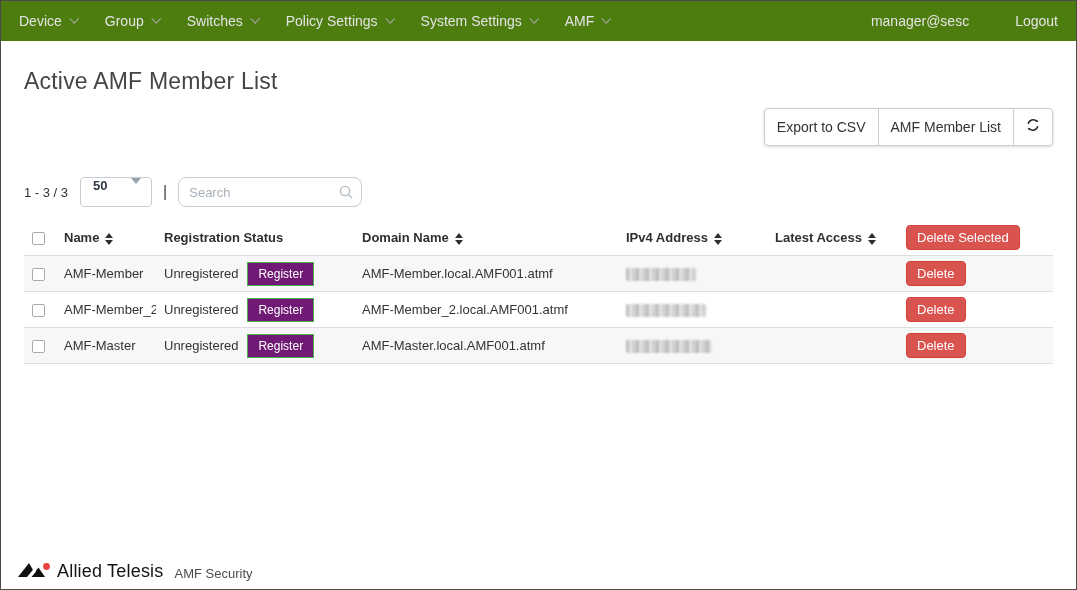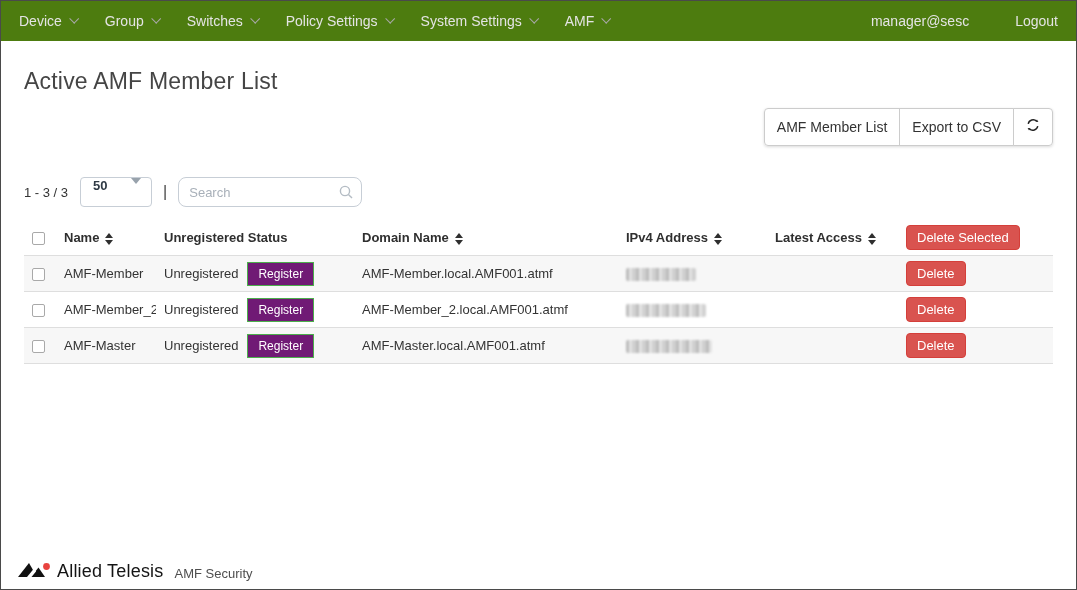--- a/index.html
+++ b/index.html
@@ -195,22 +195,22 @@
     <span class="nav-logout">Logout</span>
   </div>
 </div>
 
 <div class="content">
 
   <h1 class="page-title">Active AMF Member List</h1>
 
   <div class="toolbar-row">
     <div class="btn-group">
+      <button class="btn">Export to CSV</button>
       <button class="btn">AMF Member List</button>
-      <button class="btn">Export to CSV</button>
       <button class="btn btn-icon">
         <span>
           <svg width="18" height="18" viewBox="0 0 20 20" fill="none">
             <path d="M15.3 11.3a5.6 5.6 0 0 1-9.4 2.9" stroke="#222" stroke-width="1.6"></path>
             <path d="M4.7 8.7a5.6 5.6 0 0 1 9.4-2.9" stroke="#222" stroke-width="1.6"></path>
             <polygon points="5.6,16.2 7.1,13.5 4.0,13.2" fill="#222"></polygon>
             <polygon points="14.4,3.8 12.9,6.5 16.0,6.8" fill="#222"></polygon>
           </svg>
         </span>
       </button>
@@ -248,21 +248,21 @@
     <thead>
       <tr>
         <th><span class="cb"></span></th>
         <th>
           <span>Name</span><span class="sort">
               <span class="up"></span>
               <span class="down"></span>
             </span>
         </th>
         <th>
-          <span>Unregistered Status</span>
+          <span>Registration Status</span>
         </th>
         <th>
           <span>Domain Name</span><span class="sort">
               <span class="up"></span>
               <span class="down"></span>
             </span>
         </th>
         <th>
           <span>IPv4 Address</span><span class="sort">
               <span class="up"></span>

